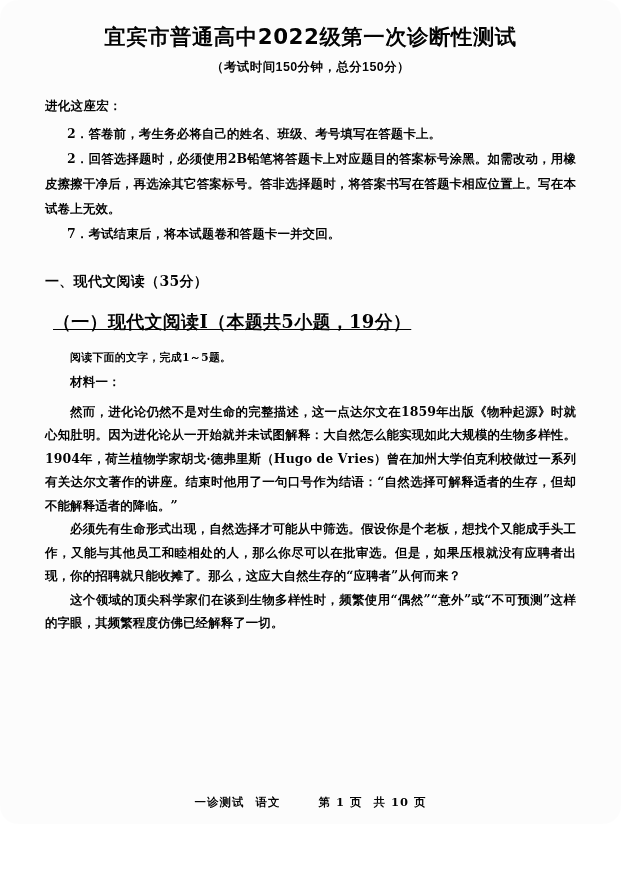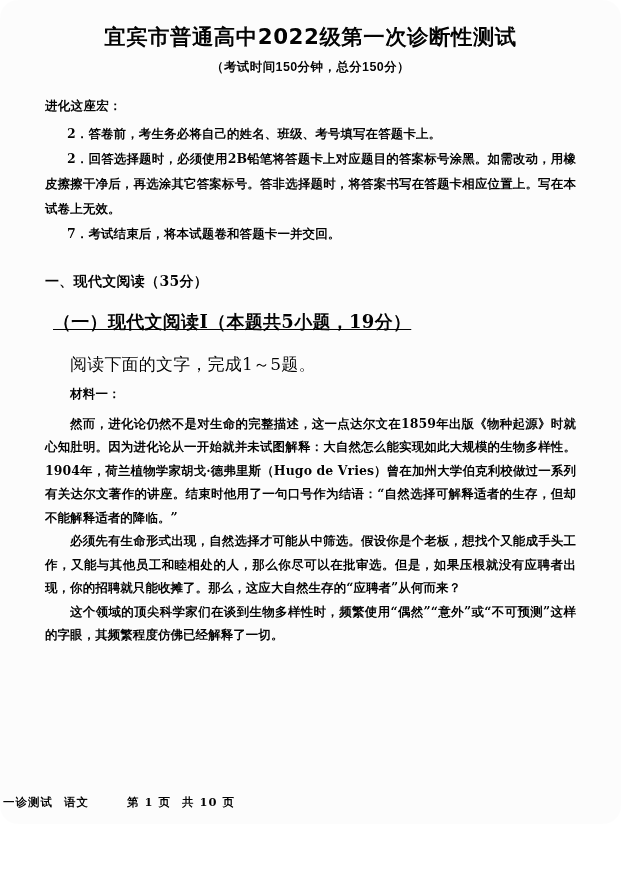--- a/index.html
+++ b/index.html
@@ -99,22 +99,22 @@
     font-family: "DejaVu Serif", "Liberation Serif", serif;
     font-weight: bold;
     font-size: 18px;
     line-height: 1.95;
     margin: 8px;
     letter-spacing: 0.3px;
     text-decoration: underline;
   }
   .instruction {
     font-family: "DejaVu Serif", "Liberation Serif", serif;
-    font-weight: normal;
-    font-size: 17px;
+    font-weight: bold;
+    font-size: 11px;
     line-height: 2.0;
     margin: 4px 0 0 0;
     text-indent: 25px;
     letter-spacing: 0.2px;
   }
   .material-label {
     font-family: "DejaVu Serif", "Liberation Serif", serif;
     font-weight: bold;
     font-size: 12.5px;
     line-height: 2.0;
@@ -138,21 +138,21 @@
   .paras {
     margin-top: 6px;
   }
 
   
   .footer {
     position: absolute;
     left: 0;
     right: 0;
     bottom: 14px;
-    text-align: left;
+    text-align: center;
     font-family: "DejaVu Serif", "Liberation Serif", serif;
     font-weight: bold;
     font-size: 11.5px;
     letter-spacing: 1px;
   }
   .footer span { margin: 0 3px; }
 </style>
 </head>
 <body>
 

